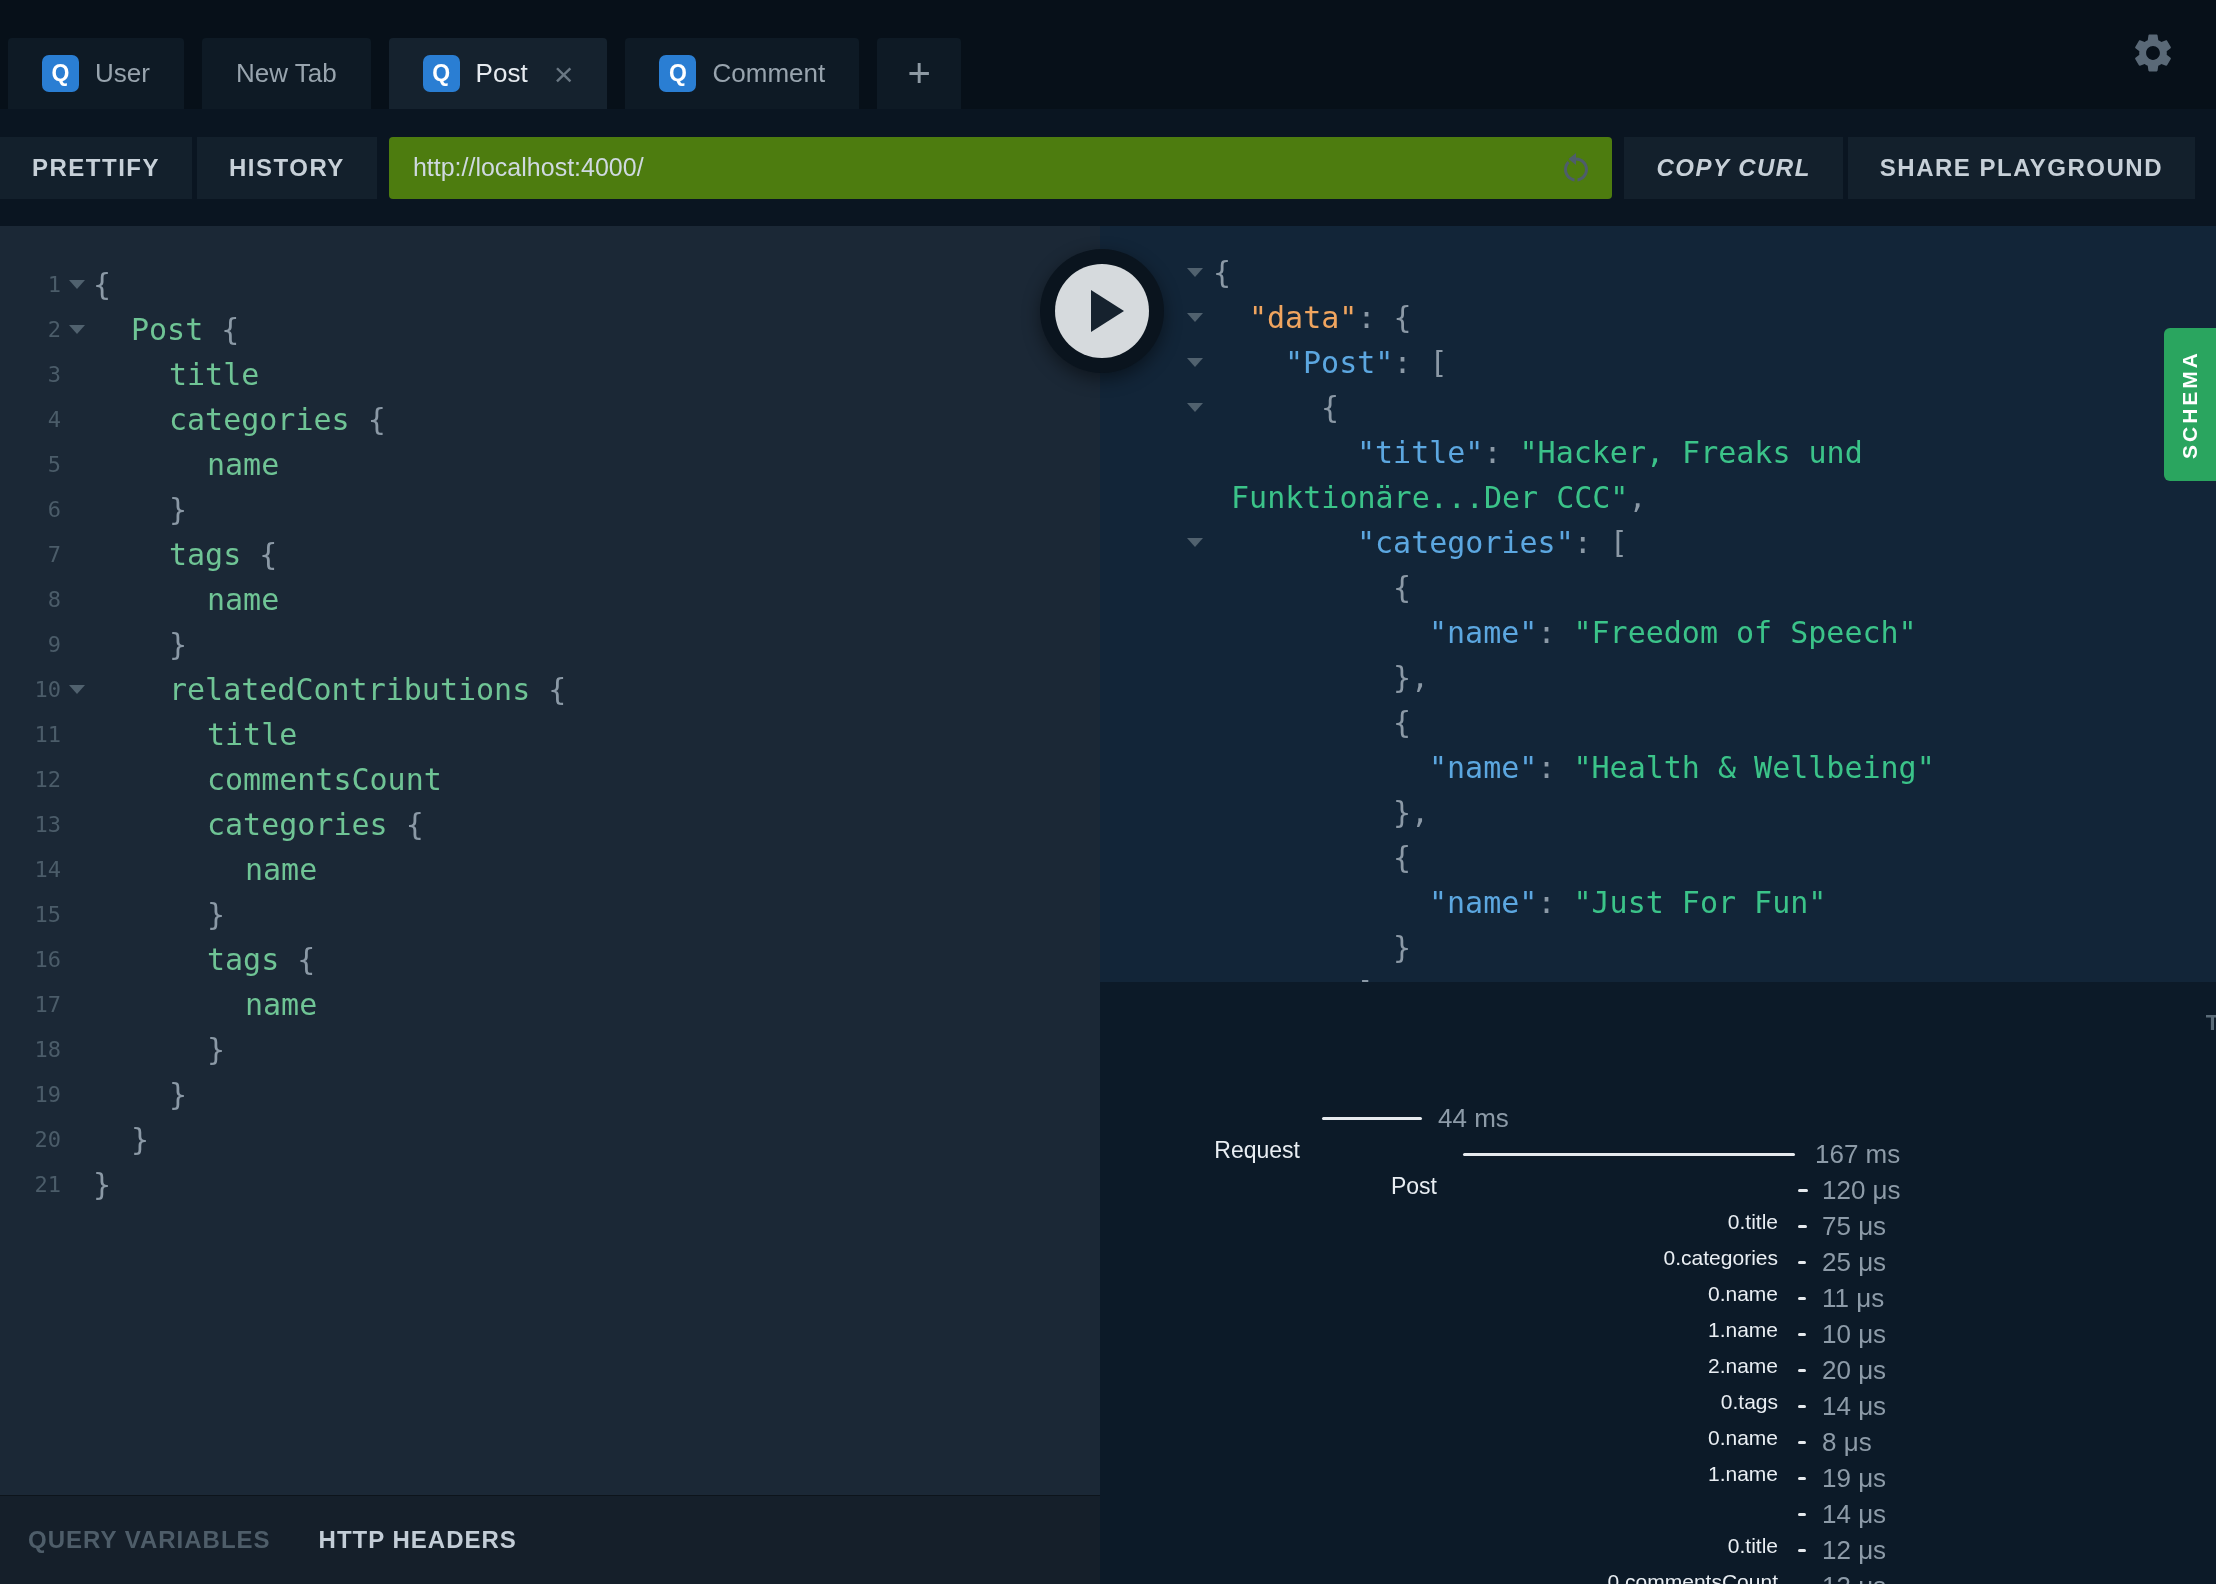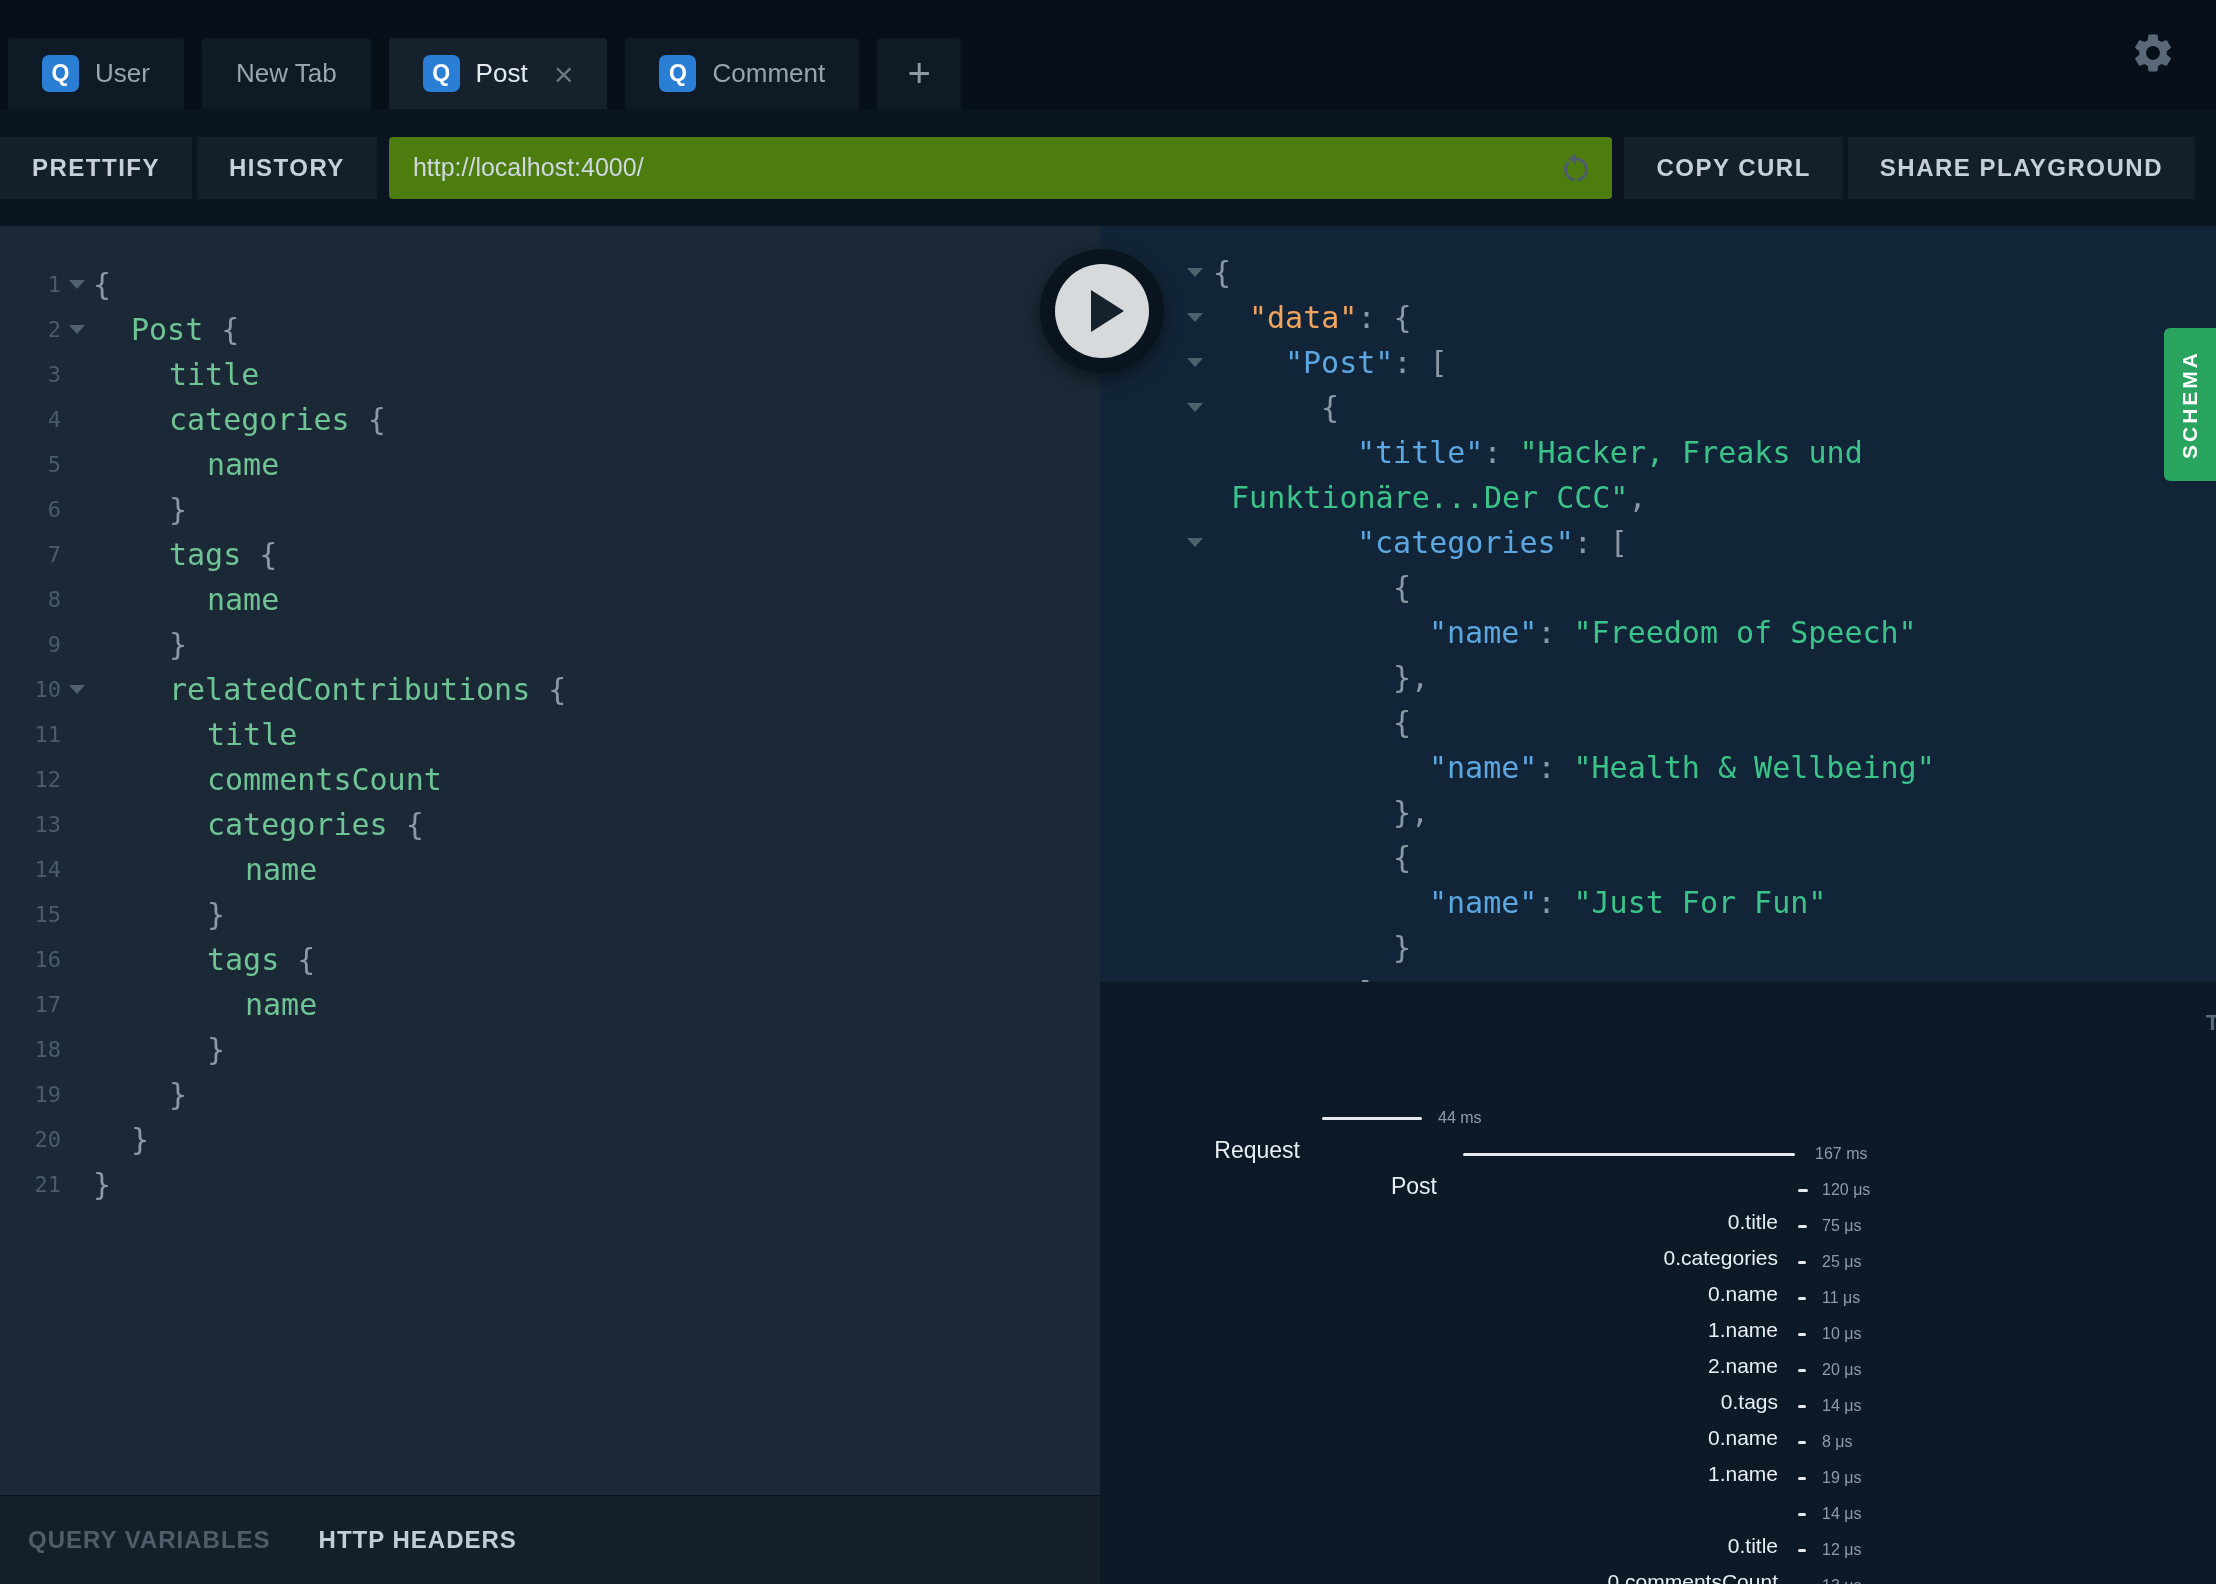--- a/index.html
+++ b/index.html
@@ -20,21 +20,21 @@
   .gear svg { width:46px; height:46px; fill:#5a6977; }
 
   
   .toolbar { position:absolute; left:0; top:109px; width:2216px; height:117px; background:#0a1521; display:flex; align-items:center; padding-right:21px; }
   .tb-btn { height:62px; background:#13202c; border:none; color:#c7d0d8; font-family:inherit; font-size:24px; font-weight:600; letter-spacing:1.5px; display:flex; align-items:center; justify-content:center; padding:0 32px; cursor:pointer; white-space:nowrap; }
   .tb-btn + .tb-btn { margin-left:5px; }
   .url-wrap { flex:1; margin:0 12px; position:relative; height:62px; }
   .url-input { width:100%; height:62px; background:#4d7c0f; border:none; border-radius:4px; color:#cfd9e0; font-family:inherit; font-size:25px; padding:0 80px 0 24px; }
   .reload { position:absolute; right:18px; top:13px; width:36px; height:36px; cursor:pointer; }
   .reload svg { width:36px; height:36px; fill:#4e5d6b; }
-  .curl-btn { margin-left:0; }
+  .curl-btn { margin-left:0;font-style:italic; }
   .share-btn { margin-left:14px; }
 
   
   .left-pane { position:absolute; left:0; top:226px; width:1100px; height:1269px; background:#1b2836; overflow:hidden; padding-top:36px; }
   .ed-line { display:flex; height:45px; line-height:45px; font-family:"DejaVu Sans Mono", monospace; font-size:30px; }
   .ln { width:61px; text-align:right; color:#4b5c69; font-size:22px; flex:none; }
   .fold { width:32px; flex:none; display:flex; align-items:center; justify-content:center; }
   .tri-down { width:0; height:0; border-left:8px solid transparent; border-right:8px solid transparent; border-top:9px solid #50616e; }
   .code { white-space:pre; }
   .tk-f { color:#6fc495; }
@@ -64,21 +64,21 @@
   .schema-tab span { writing-mode:vertical-rl; transform:rotate(180deg); color:#ffffff; font-size:21px; font-weight:bold; letter-spacing:3px; }
 
   
   .tracing-panel { position:absolute; left:1100px; top:982px; width:1252px; height:602px; background:#0c1a28; overflow:hidden; }
   .tracing-title { position:absolute; top:28px; right:32px; color:#5a6b78; font-size:22px; font-weight:bold; letter-spacing:2px; }
   .tracing-rows { position:absolute; left:0; top:118px; width:1116px; }
   .tr-row { position:relative; height:36px; }
   .tr-label { position:absolute; left:0; top:0; height:36px; line-height:36px; text-align:right; color:#e9eef3; font-size:21px; white-space:nowrap;margin-top:32px; }
   .tr-row.big .tr-label { font-size:23px; }
   .tr-bar { position:absolute; top:17px; height:3px; background:#e6eaee; border-radius:2px; }
-  .tr-time { position:absolute; top:0; height:36px; line-height:36px; color:#8d9ba8; font-size:16px; white-space:nowrap; }
+  .tr-time { position:absolute; top:0; height:36px; line-height:36px; color:#8d9ba8; font-size:26px; white-space:nowrap; }
 </style>
 </head>
 <body>
 
 <div class="app">
 
   <header class="tabbar">
     <div class="tabs">
         <div class="tab">
           <span class="qbadge">Q</span>

